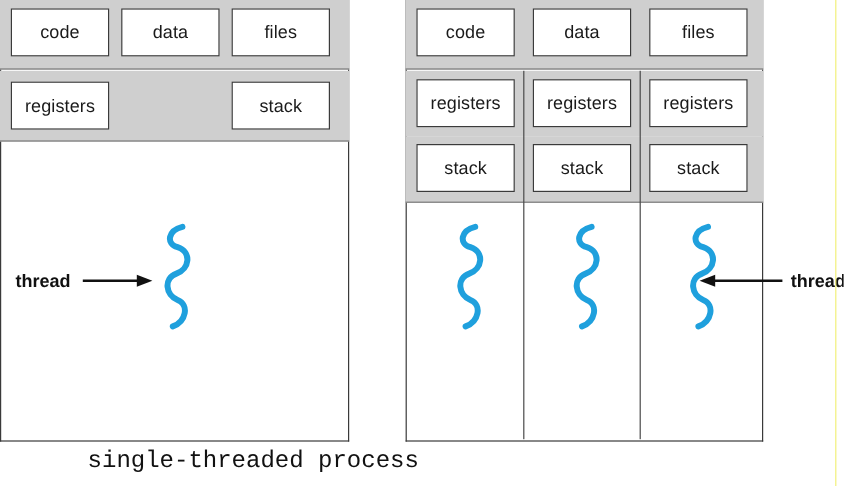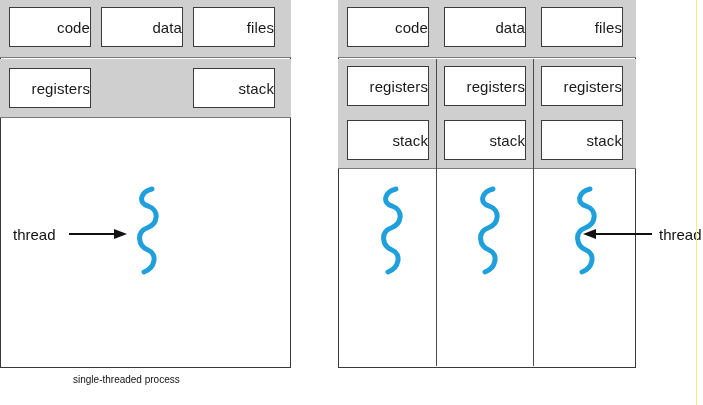--- a/index.html
+++ b/index.html
@@ -41,21 +41,21 @@
   .band.no-rule { border-bottom: none; }
 
   
   .cell {
     position: absolute;
     box-sizing: border-box;
     background: #ffffff;
     border: 1px solid #3b3b3b;
     display: flex;
     align-items: center;
-    justify-content: flex-end;
+    justify-content: center;
     font-size: 15px;
     line-height: 1;
     letter-spacing: 0.1px;
     color: #1a1a1a;
     white-space: nowrap;
   }
 
   
   .vdiv {
     position: absolute;
@@ -69,27 +69,29 @@
     overflow: visible;
   }
 
   
   .lbl {
     position: absolute;
     font-size: 15px;
     line-height: 1;
     white-space: nowrap;
     color: #111111;
+    font-weight: bold;
   }
   .caption {
     position: absolute;
-    font-size: 10px;
+    font-size: 20px;
     line-height: 1;
     white-space: nowrap;
     color: #111111;
+    font-family: Liberation Mono, monospace;
   }
 
   .annot {
     position: absolute;
     overflow: visible;
   }
 
   .edge-rule {
     position: absolute;
     width: 1px;

